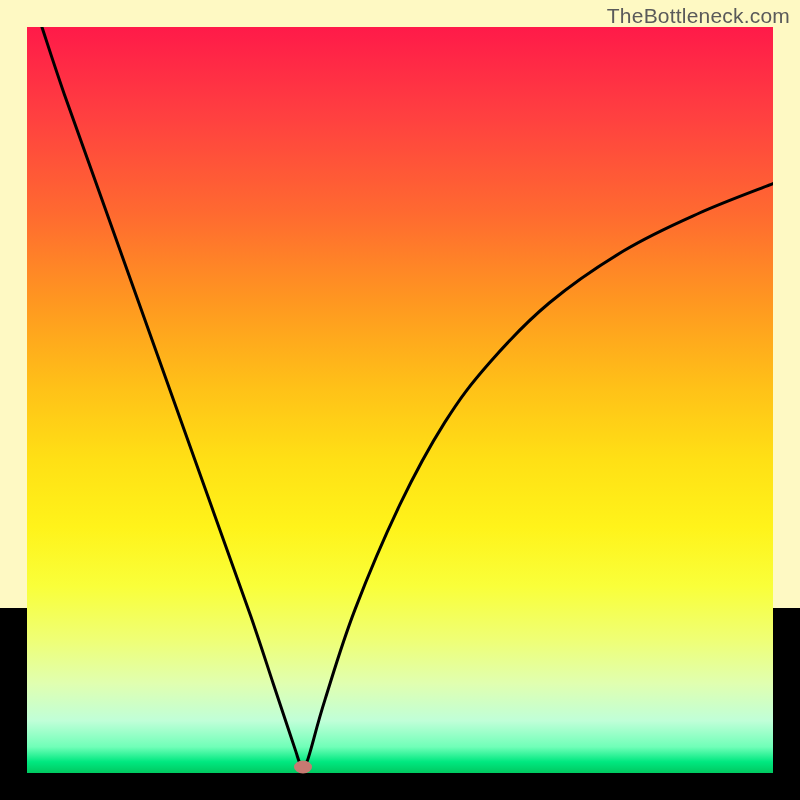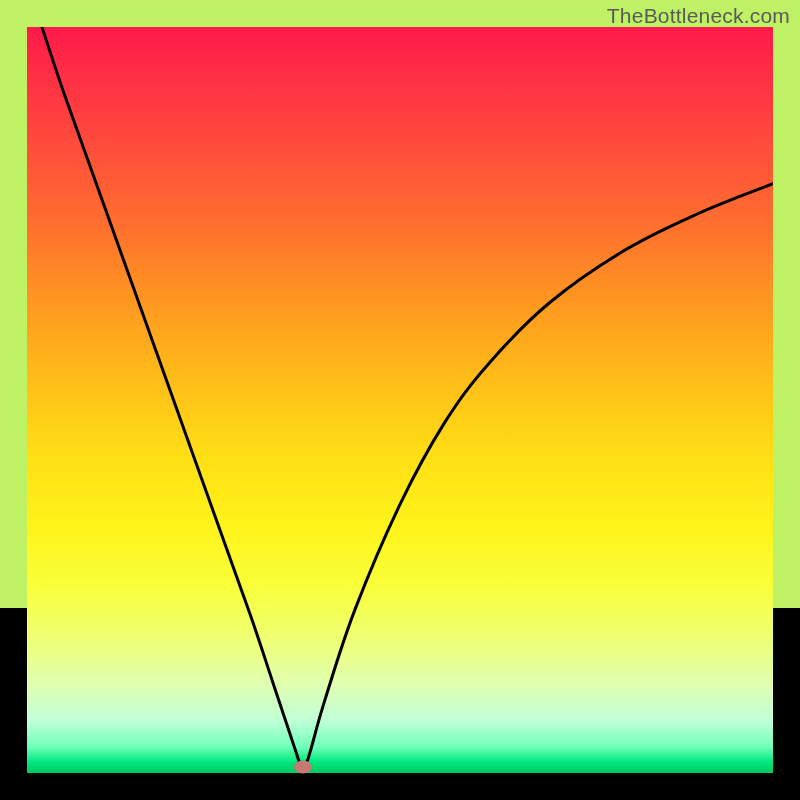--- a/index.html
+++ b/index.html
@@ -8,21 +8,21 @@
     width: 800px;
     height: 800px;
     background: #000;
     font-family: Arial, Helvetica, sans-serif;
     overflow: hidden;
   }
   .outer {
     position: relative;
     width: 800px;
     height: 608px;
-    background: #bef264;
+    background: #fef9c3;
   }
   .plot-area {
     position: absolute;
     left: 27px;
     top: 27px;
     width: 746px;
     height: 746px;
     background: linear-gradient(to bottom,
       #ff1a49 0%,
       #ff4040 12%,

